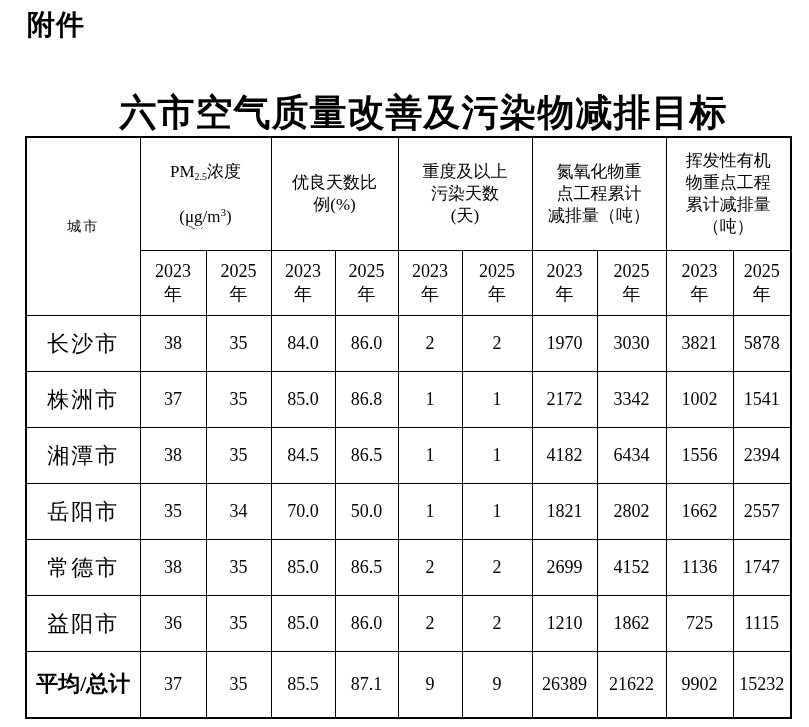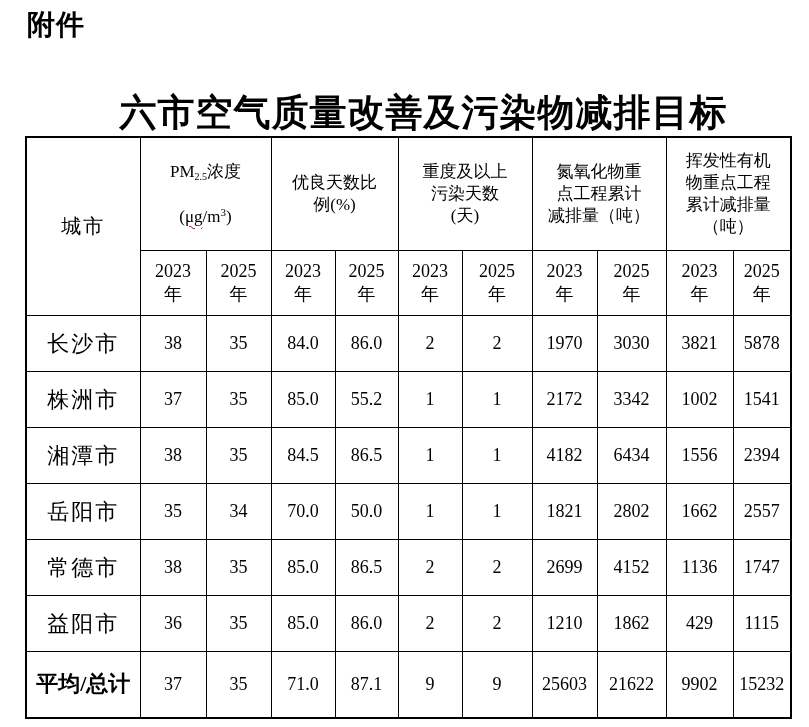--- a/index.html
+++ b/index.html
@@ -57,21 +57,21 @@
     font-size: 17px;
     line-height: 22px;
     white-space: pre-line;
   }
   .pm-line { font-size: 17px; line-height: 23px; }
   .year {
     font-size: 18px;
     line-height: 23px;
     white-space: pre-line;
   }
-  .city-head { font-size: 20px; letter-spacing: 2px; }
+  .city-head { font-size: 14px; letter-spacing: 2px; }
   .city { font-size: 22px; letter-spacing: 2px; }
   .total-row .city { letter-spacing: 0; font-weight: bold; }
   .targets td { font-size: 18px; }
   sub { font-size: 10px; vertical-align: -3px; line-height: 0; }
   sup { font-size: 11px; vertical-align: 6px; line-height: 0; }
   .squiggle {
     text-decoration: underline wavy #cc0000;
     text-decoration-thickness: 1px;
     text-underline-offset: 3px;
   }
@@ -152,21 +152,21 @@
       <td>1970</td>
       <td>3030</td>
       <td>3821</td>
       <td>5878</td>
     </tr>
     <tr>
       <th class="city">株洲市</th>
       <td>37</td>
       <td>35</td>
       <td>85.0</td>
-      <td>55.2</td>
+      <td>86.8</td>
       <td>1</td>
       <td>1</td>
       <td>2172</td>
       <td>3342</td>
       <td>1002</td>
       <td>1541</td>
     </tr>
     <tr>
       <th class="city">湘潭市</th>
       <td>38</td>
@@ -209,30 +209,30 @@
     <tr>
       <th class="city">益阳市</th>
       <td>36</td>
       <td>35</td>
       <td>85.0</td>
       <td>86.0</td>
       <td>2</td>
       <td>2</td>
       <td>1210</td>
       <td>1862</td>
-      <td>429</td>
+      <td>725</td>
       <td>1115</td>
     </tr>
     <tr class="total-row">
       <th class="city">平均/总计</th>
       <td>37</td>
       <td>35</td>
-      <td>71.0</td>
+      <td>85.5</td>
       <td>87.1</td>
       <td>9</td>
       <td>9</td>
-      <td>25603</td>
+      <td>26389</td>
       <td>21622</td>
       <td>9902</td>
       <td>15232</td>
     </tr>
   </tbody>
 </table>
 
 </body></html>

